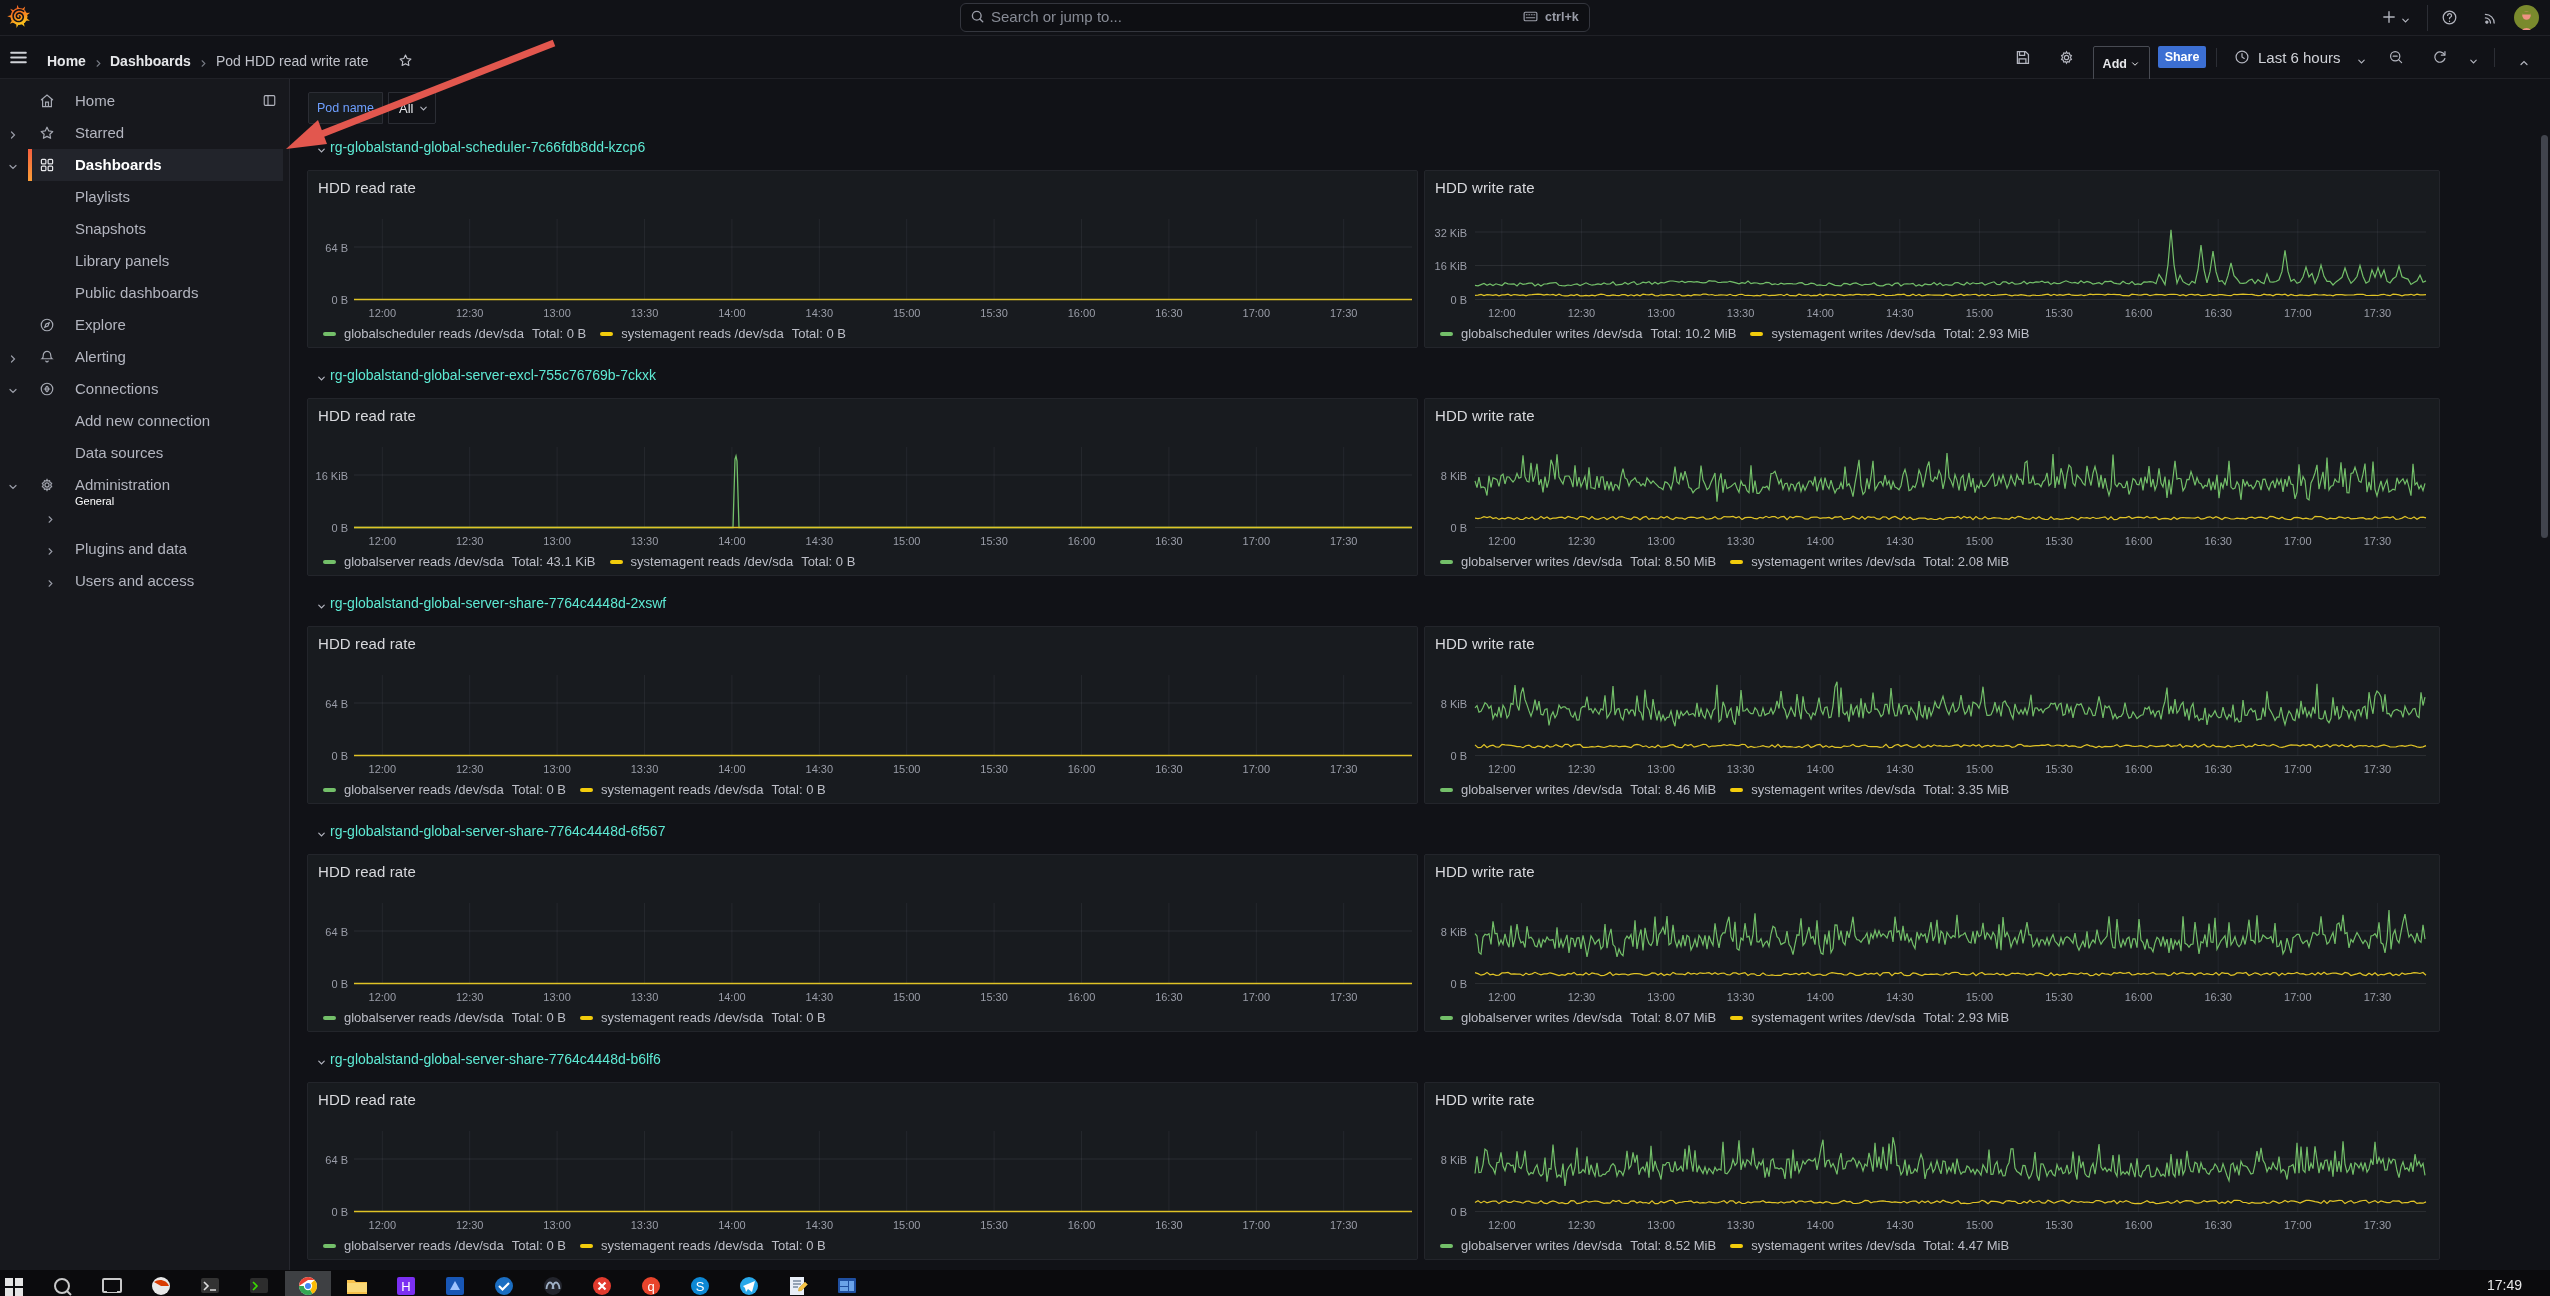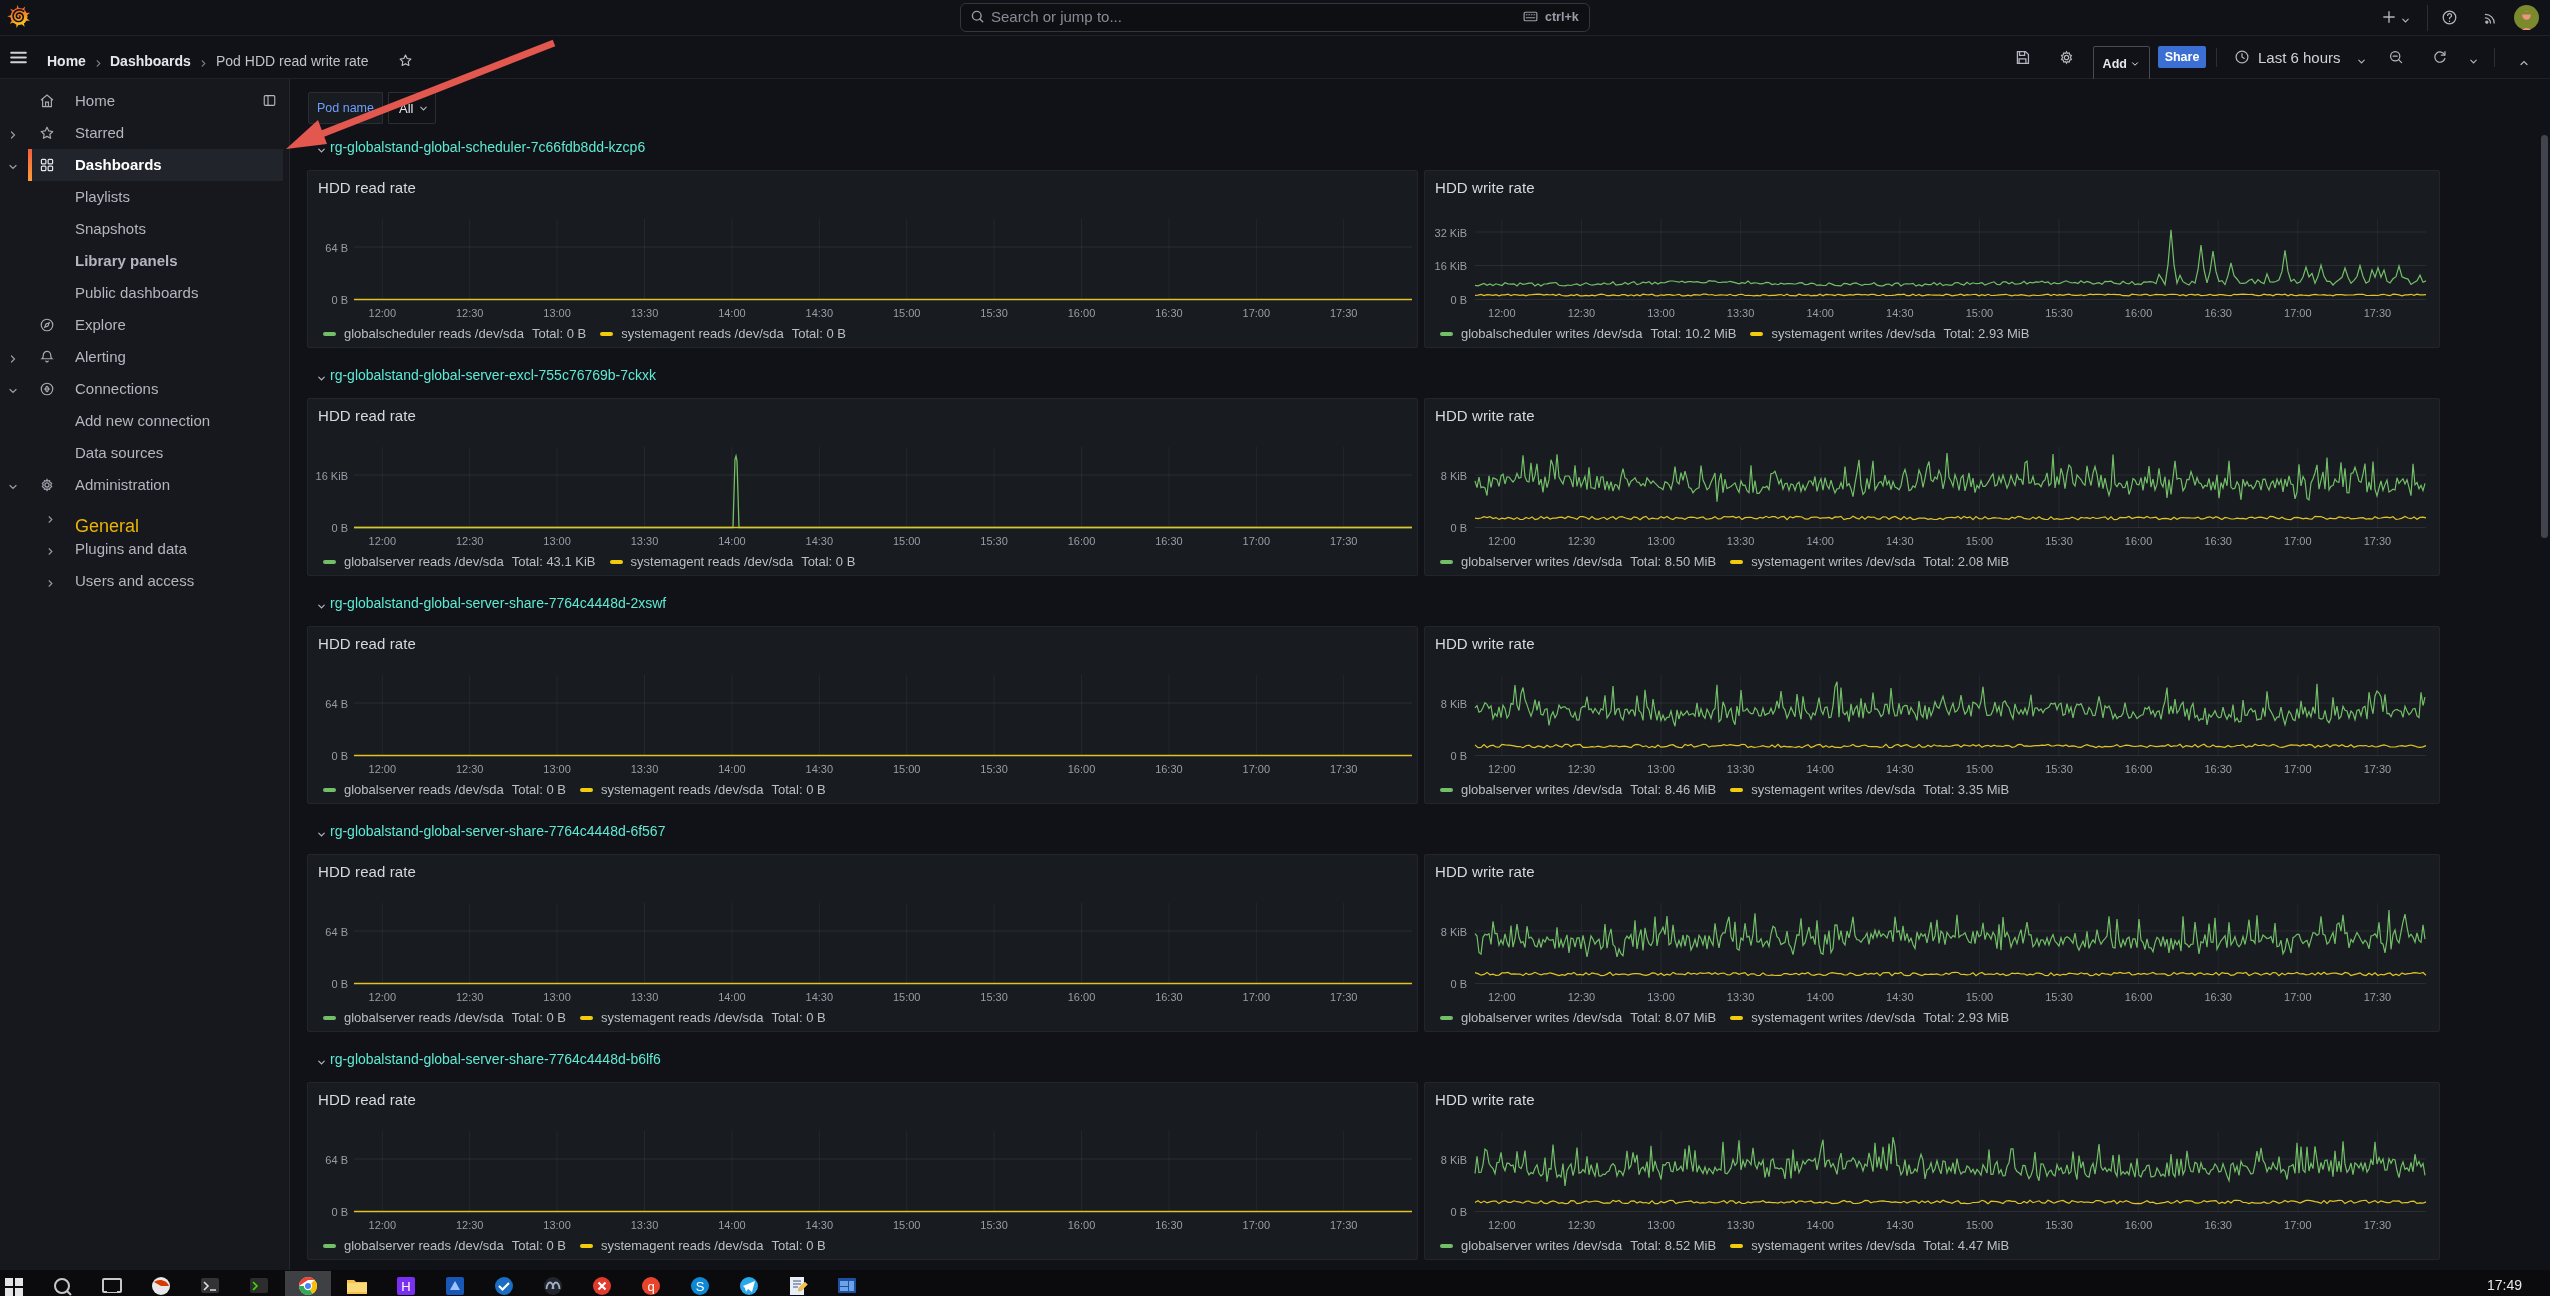--- a/index.html
+++ b/index.html
@@ -138,21 +138,21 @@
       </svg></div>
     <div class="abs" style="left:39px;top:78px"><svg width="16" height="16" viewBox="0 0 20 20" fill="none" stroke="#e6e7ea" stroke-width="1.5" stroke-linecap="round">
         <rect x="3" y="3" width="5.6" height="5.6" rx="1.2"></rect>
         <rect x="11.4" y="3" width="5.6" height="5.6" rx="1.2"></rect>
         <rect x="3" y="11.4" width="5.6" height="5.6" rx="1.2"></rect>
         <rect x="11.4" y="11.4" width="5.6" height="5.6" rx="1.2"></rect>
       </svg></div>
     <div class="abs" style="left:75px;top:77px;font-size:15px;color:#ffffff;font-weight:700;white-space:nowrap">Dashboards</div>
     <div class="abs" style="left:75px;top:109px;font-size:15px;color:#b3b5bf;font-weight:400;white-space:nowrap">Playlists</div>
     <div class="abs" style="left:75px;top:141px;font-size:15px;color:#b3b5bf;font-weight:400;white-space:nowrap">Snapshots</div>
-    <div class="abs" style="left:75px;top:173px;font-size:15px;color:#b3b5bf;font-weight:700;white-space:nowrap">Library panels</div>
+    <div class="abs" style="left:75px;top:173px;font-size:15px;color:#b3b5bf;font-weight:400;white-space:nowrap">Library panels</div>
     <div class="abs" style="left:75px;top:205px;font-size:15px;color:#b3b5bf;font-weight:400;white-space:nowrap">Public dashboards</div>
     <div class="abs" style="left:39px;top:238px"><svg width="16" height="16" viewBox="0 0 20 20" fill="none" stroke="#a6a9b3" stroke-width="1.5" stroke-linecap="round">
         <circle cx="10" cy="10" r="7.2"></circle>
         <path d="M12.8 7.2 L11.2 11.2 L7.2 12.8 L8.8 8.8 Z"></path>
       </svg></div>
     <div class="abs" style="left:75px;top:237px;font-size:15px;color:#b3b5bf;font-weight:400;white-space:nowrap">Explore</div>
     <div class="abs" style="left:7px;top:272px"><svg width="12" height="12" viewBox="0 0 20 20" fill="none" stroke="#9a9da8" stroke-width="2" stroke-linecap="round">
         <path d="M7.5 5 L12.5 10 L7.5 15"></path>
       </svg></div>
     <div class="abs" style="left:39px;top:270px"><svg width="16" height="16" viewBox="0 0 20 20" fill="none" stroke="#a6a9b3" stroke-width="1.5" stroke-linecap="round">
@@ -173,21 +173,21 @@
         <path d="M5 7.5 L10 12.5 L15 7.5"></path>
       </svg></div>
     <div class="abs" style="left:39px;top:398px"><svg width="16" height="16" viewBox="0 0 20 20" fill="none" stroke="#a6a9b3" stroke-width="1.5" stroke-linecap="round">
         <circle cx="10" cy="10" r="2.6"></circle>
         <path d="M10 3.2 l1 2 2.2-.6 .6 2.2 2 1 -1.2 2.2 1.2 2.2 -2 1 -.6 2.2 -2.2-.6 -1 2 -1-2 -2.2 .6 -.6-2.2 -2-1 1.2-2.2 -1.2-2.2 2-1 .6-2.2 2.2 .6 Z"></path>
       </svg></div>
     <div class="abs" style="left:75px;top:397px;font-size:15px;color:#b3b5bf;font-weight:400;white-space:nowrap">Administration</div>
     <div class="abs" style="left:45px;top:432px"><svg width="11" height="11" viewBox="0 0 20 20" fill="none" stroke="#9a9da8" stroke-width="2" stroke-linecap="round">
         <path d="M7.5 5 L12.5 10 L7.5 15"></path>
       </svg></div>
-    <div class="abs" style="left:75px;top:437px;font-size:18px;color:#eab308;font-weight:400;white-space:nowrap">General</div>
+    <div class="abs" style="left:75px;top:416px;font-size:11px;color:#ffffff;font-weight:400;white-space:nowrap">General</div>
     <div class="abs" style="left:45px;top:464px"><svg width="11" height="11" viewBox="0 0 20 20" fill="none" stroke="#9a9da8" stroke-width="2" stroke-linecap="round">
         <path d="M7.5 5 L12.5 10 L7.5 15"></path>
       </svg></div>
     <div class="abs" style="left:75px;top:461px;font-size:15px;color:#b3b5bf;font-weight:400;white-space:nowrap">Plugins and data</div>
     <div class="abs" style="left:45px;top:496px"><svg width="11" height="11" viewBox="0 0 20 20" fill="none" stroke="#9a9da8" stroke-width="2" stroke-linecap="round">
         <path d="M7.5 5 L12.5 10 L7.5 15"></path>
       </svg></div>
     <div class="abs" style="left:75px;top:493px;font-size:15px;color:#b3b5bf;font-weight:400;white-space:nowrap">Users and access</div>
     <div class="abs" style="left:262px;top:14px"><svg width="15" height="15" viewBox="0 0 20 20" fill="none" stroke="#b3b5bf" stroke-width="1.5" stroke-linecap="round">
         <rect x="3" y="3.5" width="14" height="13" rx="1.5"></rect>

